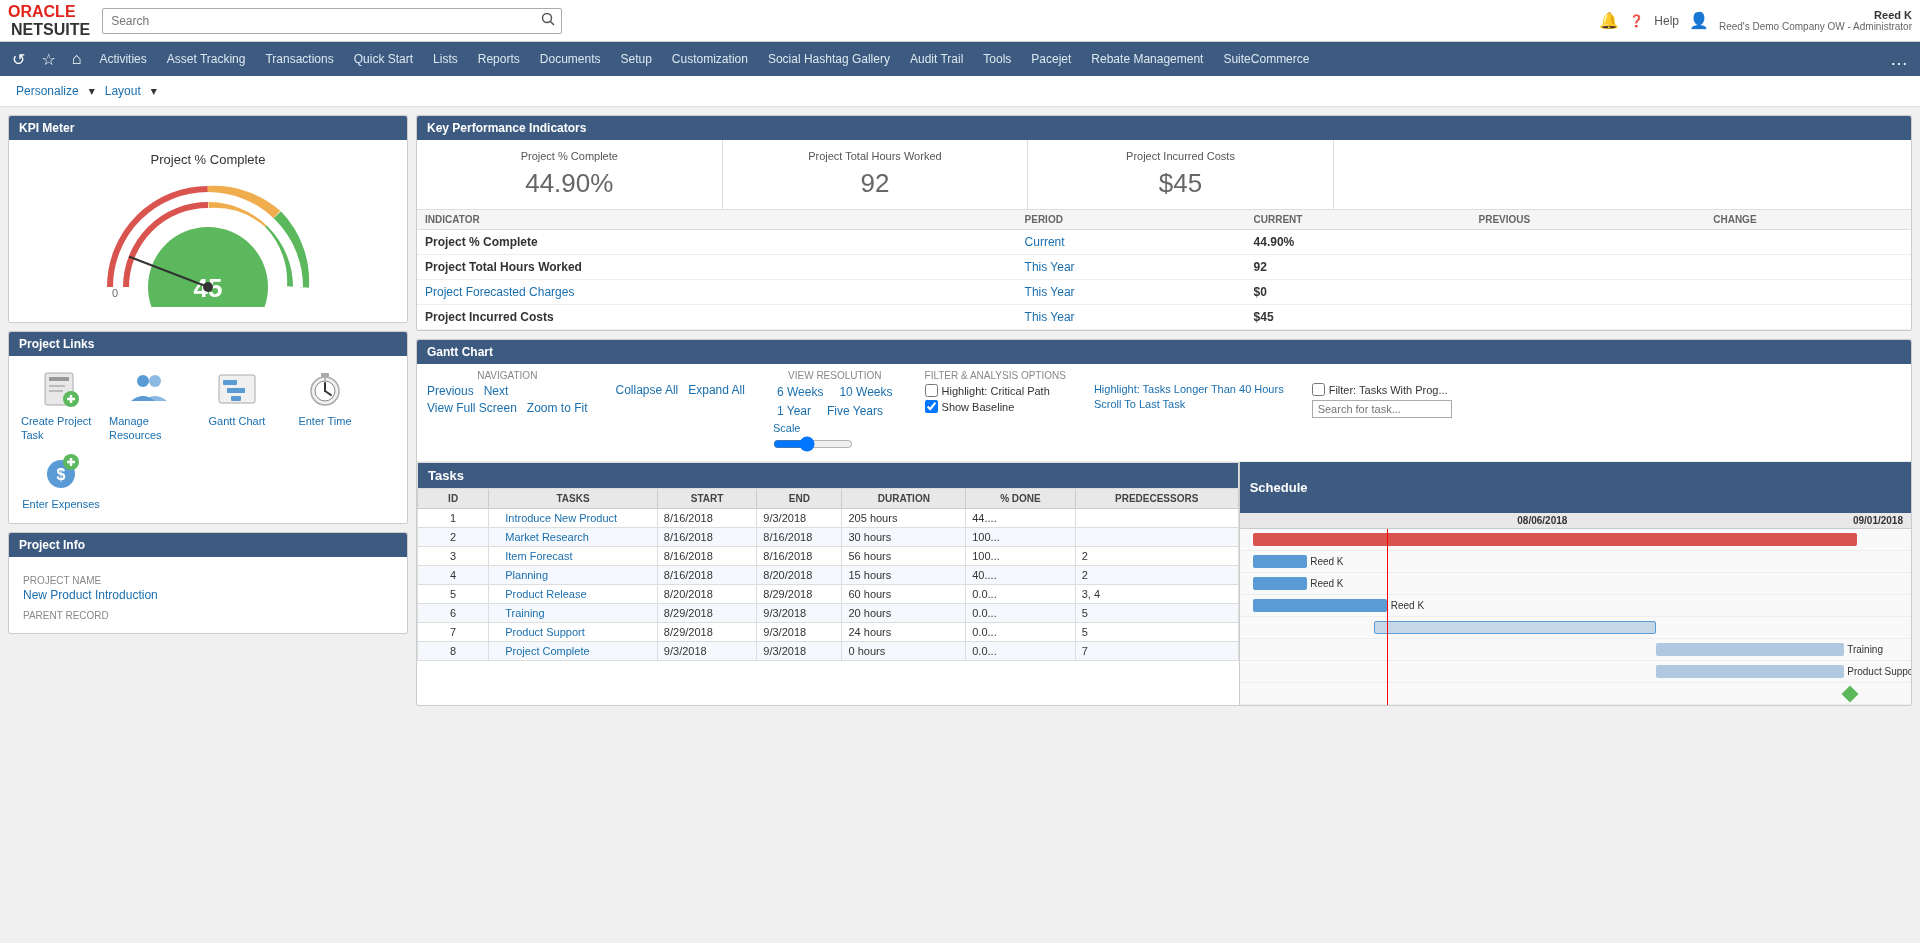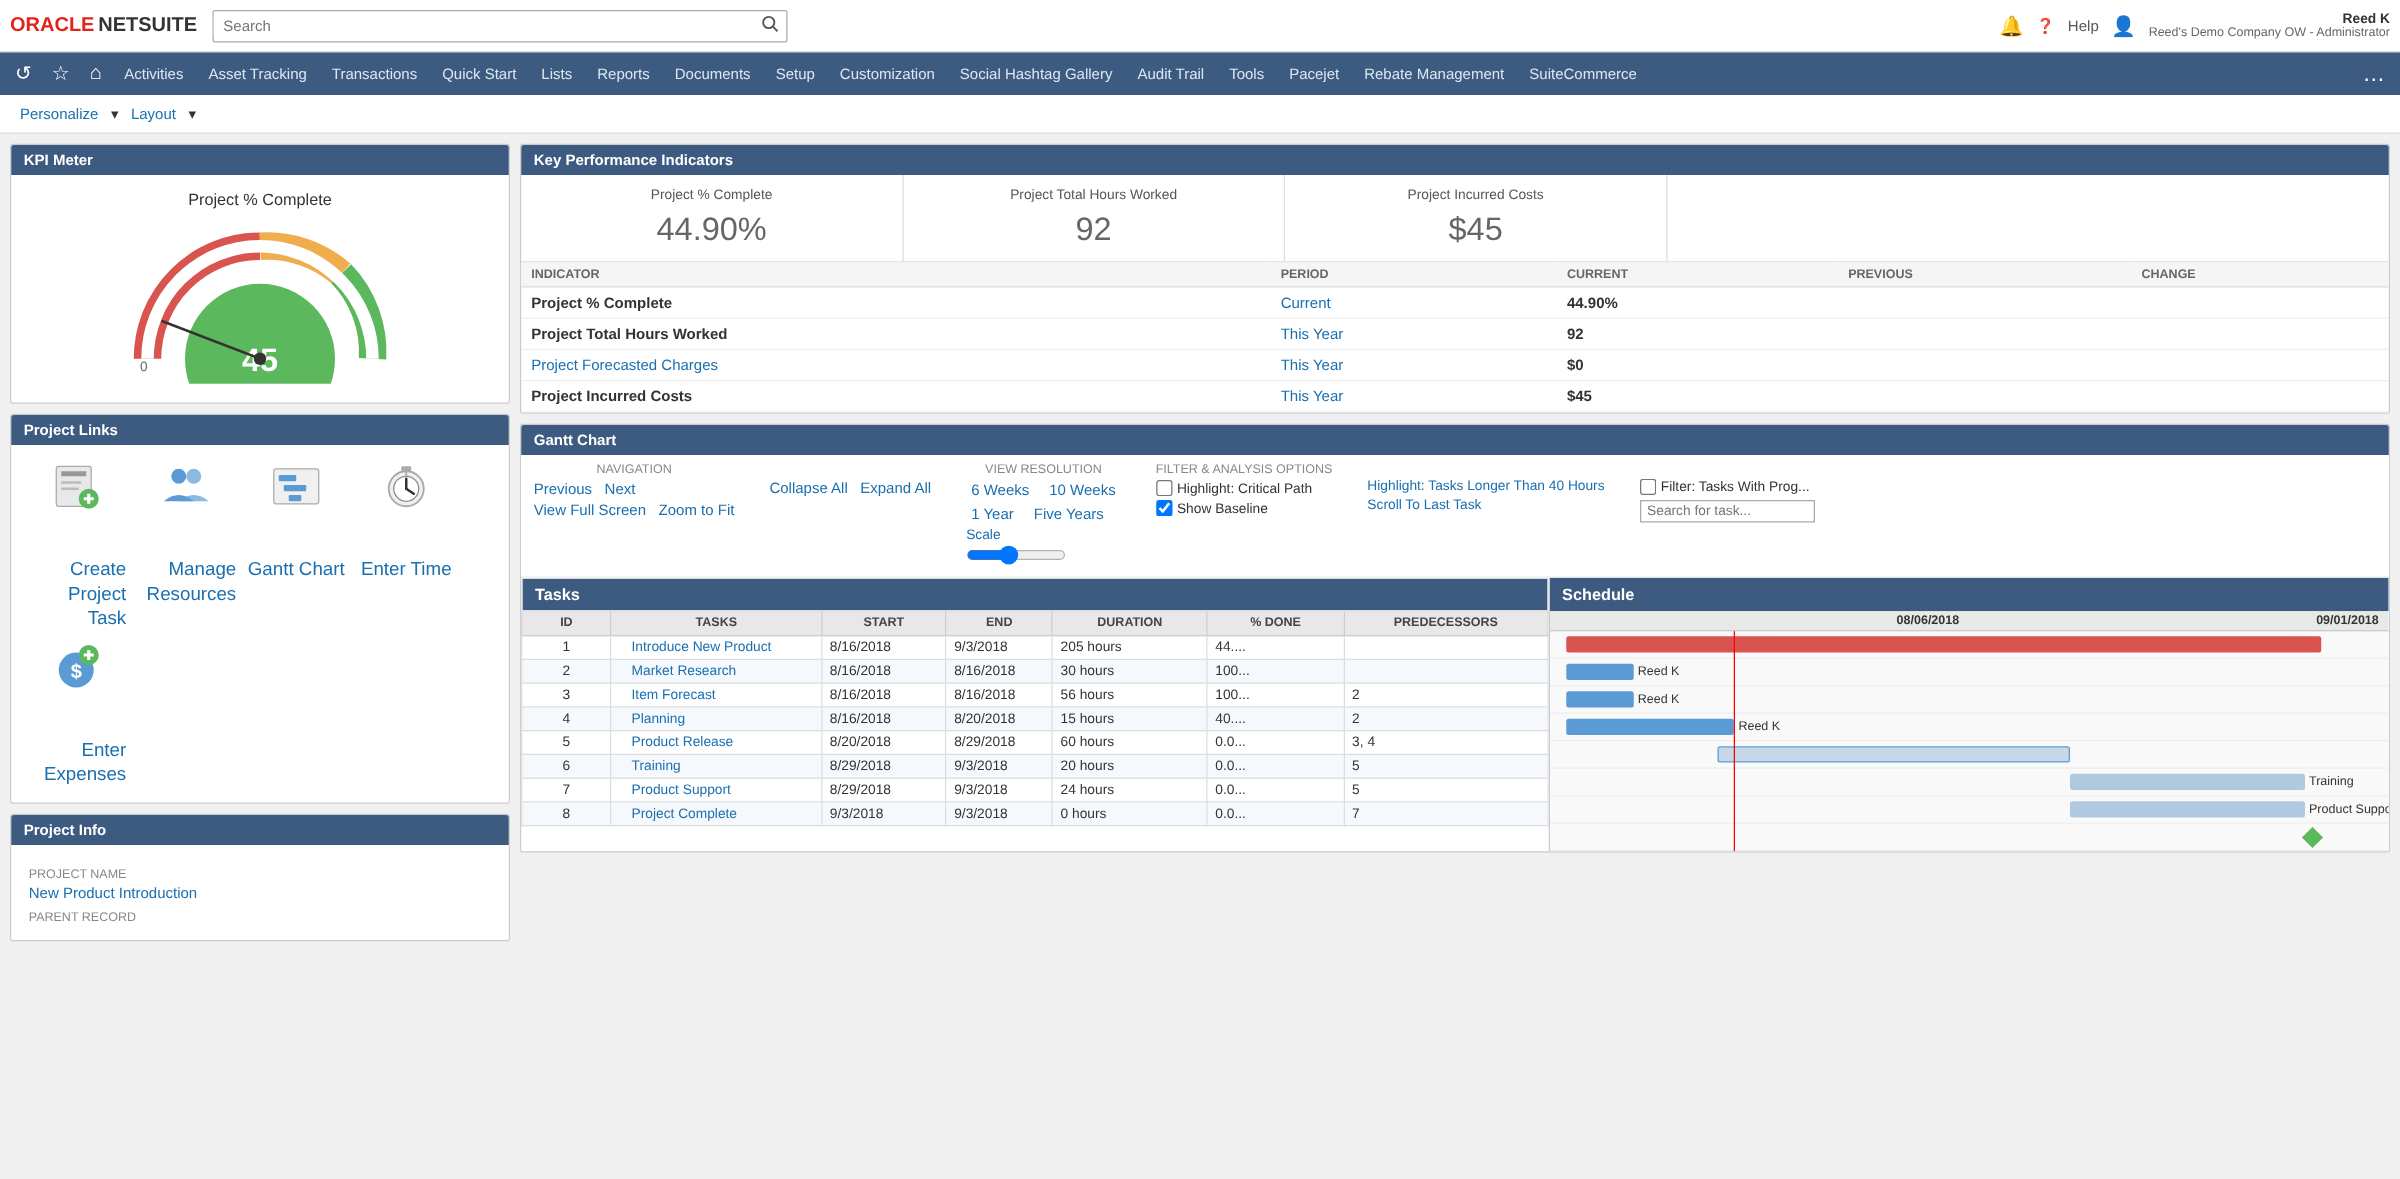--- a/index.html
+++ b/index.html
@@ -7,21 +7,21 @@
 
     
     .top-nav {
       background: #fff;
       border-bottom: 1px solid #ccc;
       display: flex;
       align-items: center;
       padding: 0 8px;
       height: 42px;
     }
-    .logo { display: flex; margin-right: 12px; }
+    .logo { display: flex; margin-right: 12px; flex-direction: column; }
     .logo-oracle { color: #e2231a; font-weight: bold; font-size: 16px; }
     .logo-netsuite { color: #333; font-weight: bold; font-size: 16px; margin-left: 3px; }
     .search-bar {
       flex: 0 0 460px;
       display: flex;
       align-items: center;
       border: 1px solid #aaa;
       border-radius: 2px;
       height: 26px;
       margin-right: auto;
@@ -129,21 +129,21 @@
     }
     .project-link-icon {
       width: 42px;
       height: 42px;
       display: flex;
       align-items: center;
       justify-content: center;
       font-size: 28px;
       margin-bottom: 4px;
     }
-    .project-link-label { font-size: 15px; color: #1a6faf; text-align: right; line-height: 1.3; margin-top: 32px; }
+    .project-link-label { font-size: 11px; color: #1a6faf; text-align: left; line-height: 1.3; }
 
     
     .project-info-content { padding: 10px 14px; }
     .info-label { font-size: 10px; color: #888; text-transform: uppercase; margin-top: 8px; margin-bottom: 2px; }
     .info-value { font-size: 12px; color: #1a6faf; }
 
     
     .right-panel { flex: 1; display: flex; flex-direction: column; gap: 8px; margin-left: 8px; }
 
     
@@ -187,21 +187,21 @@
       border: 1px solid #ddd;
       padding: 3px 6px;
       white-space: nowrap;
     }
     .tasks-table tr:nth-child(even) td { background: #f5f8fc; }
     .schedule-title-bar {
       background: #3d5a80;
       color: #fff;
       font-size: 13px;
       font-weight: bold;
-      padding: 6px 10px;
+      padding: 18px 10px;
     }
     .sched-col {
       flex: 1;
       text-align: center;
       border-right: 1px solid #ccc;
       padding: 2px 4px;
       font-size: 10px;
     }
     .res-btn { color: #1a6faf; cursor: pointer; font-size: 12px; padding: 1px 4px; }
 

